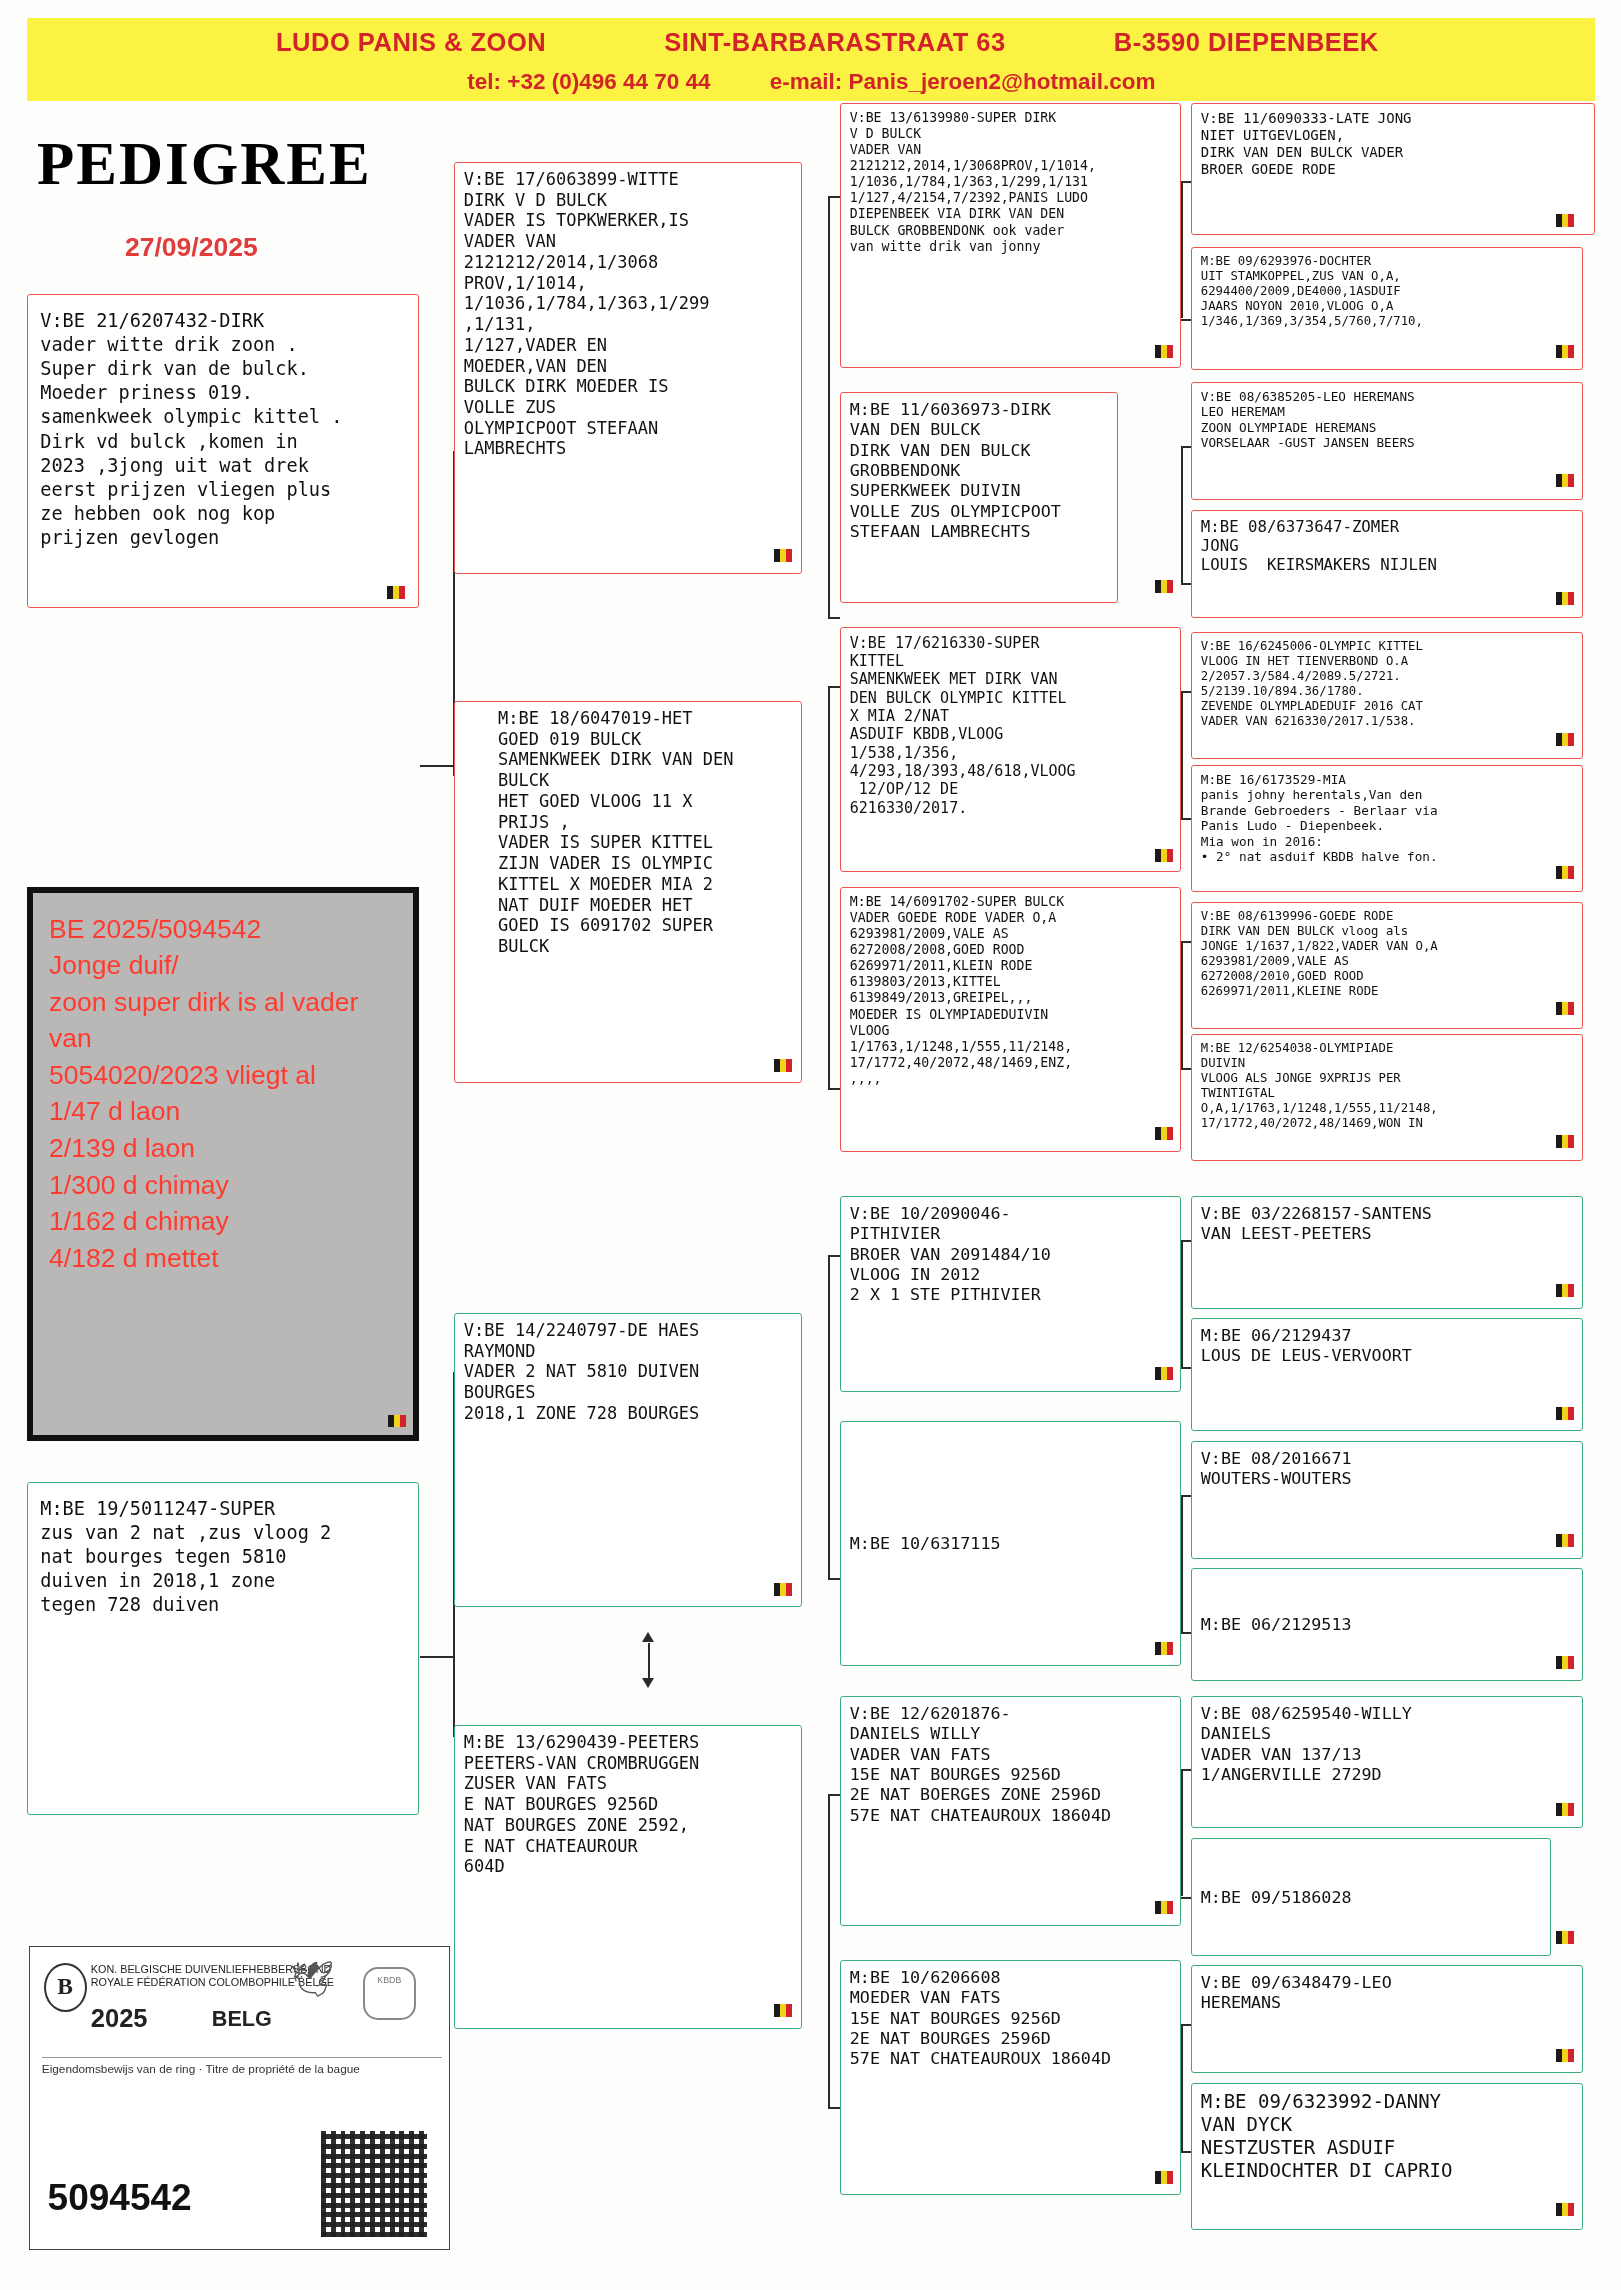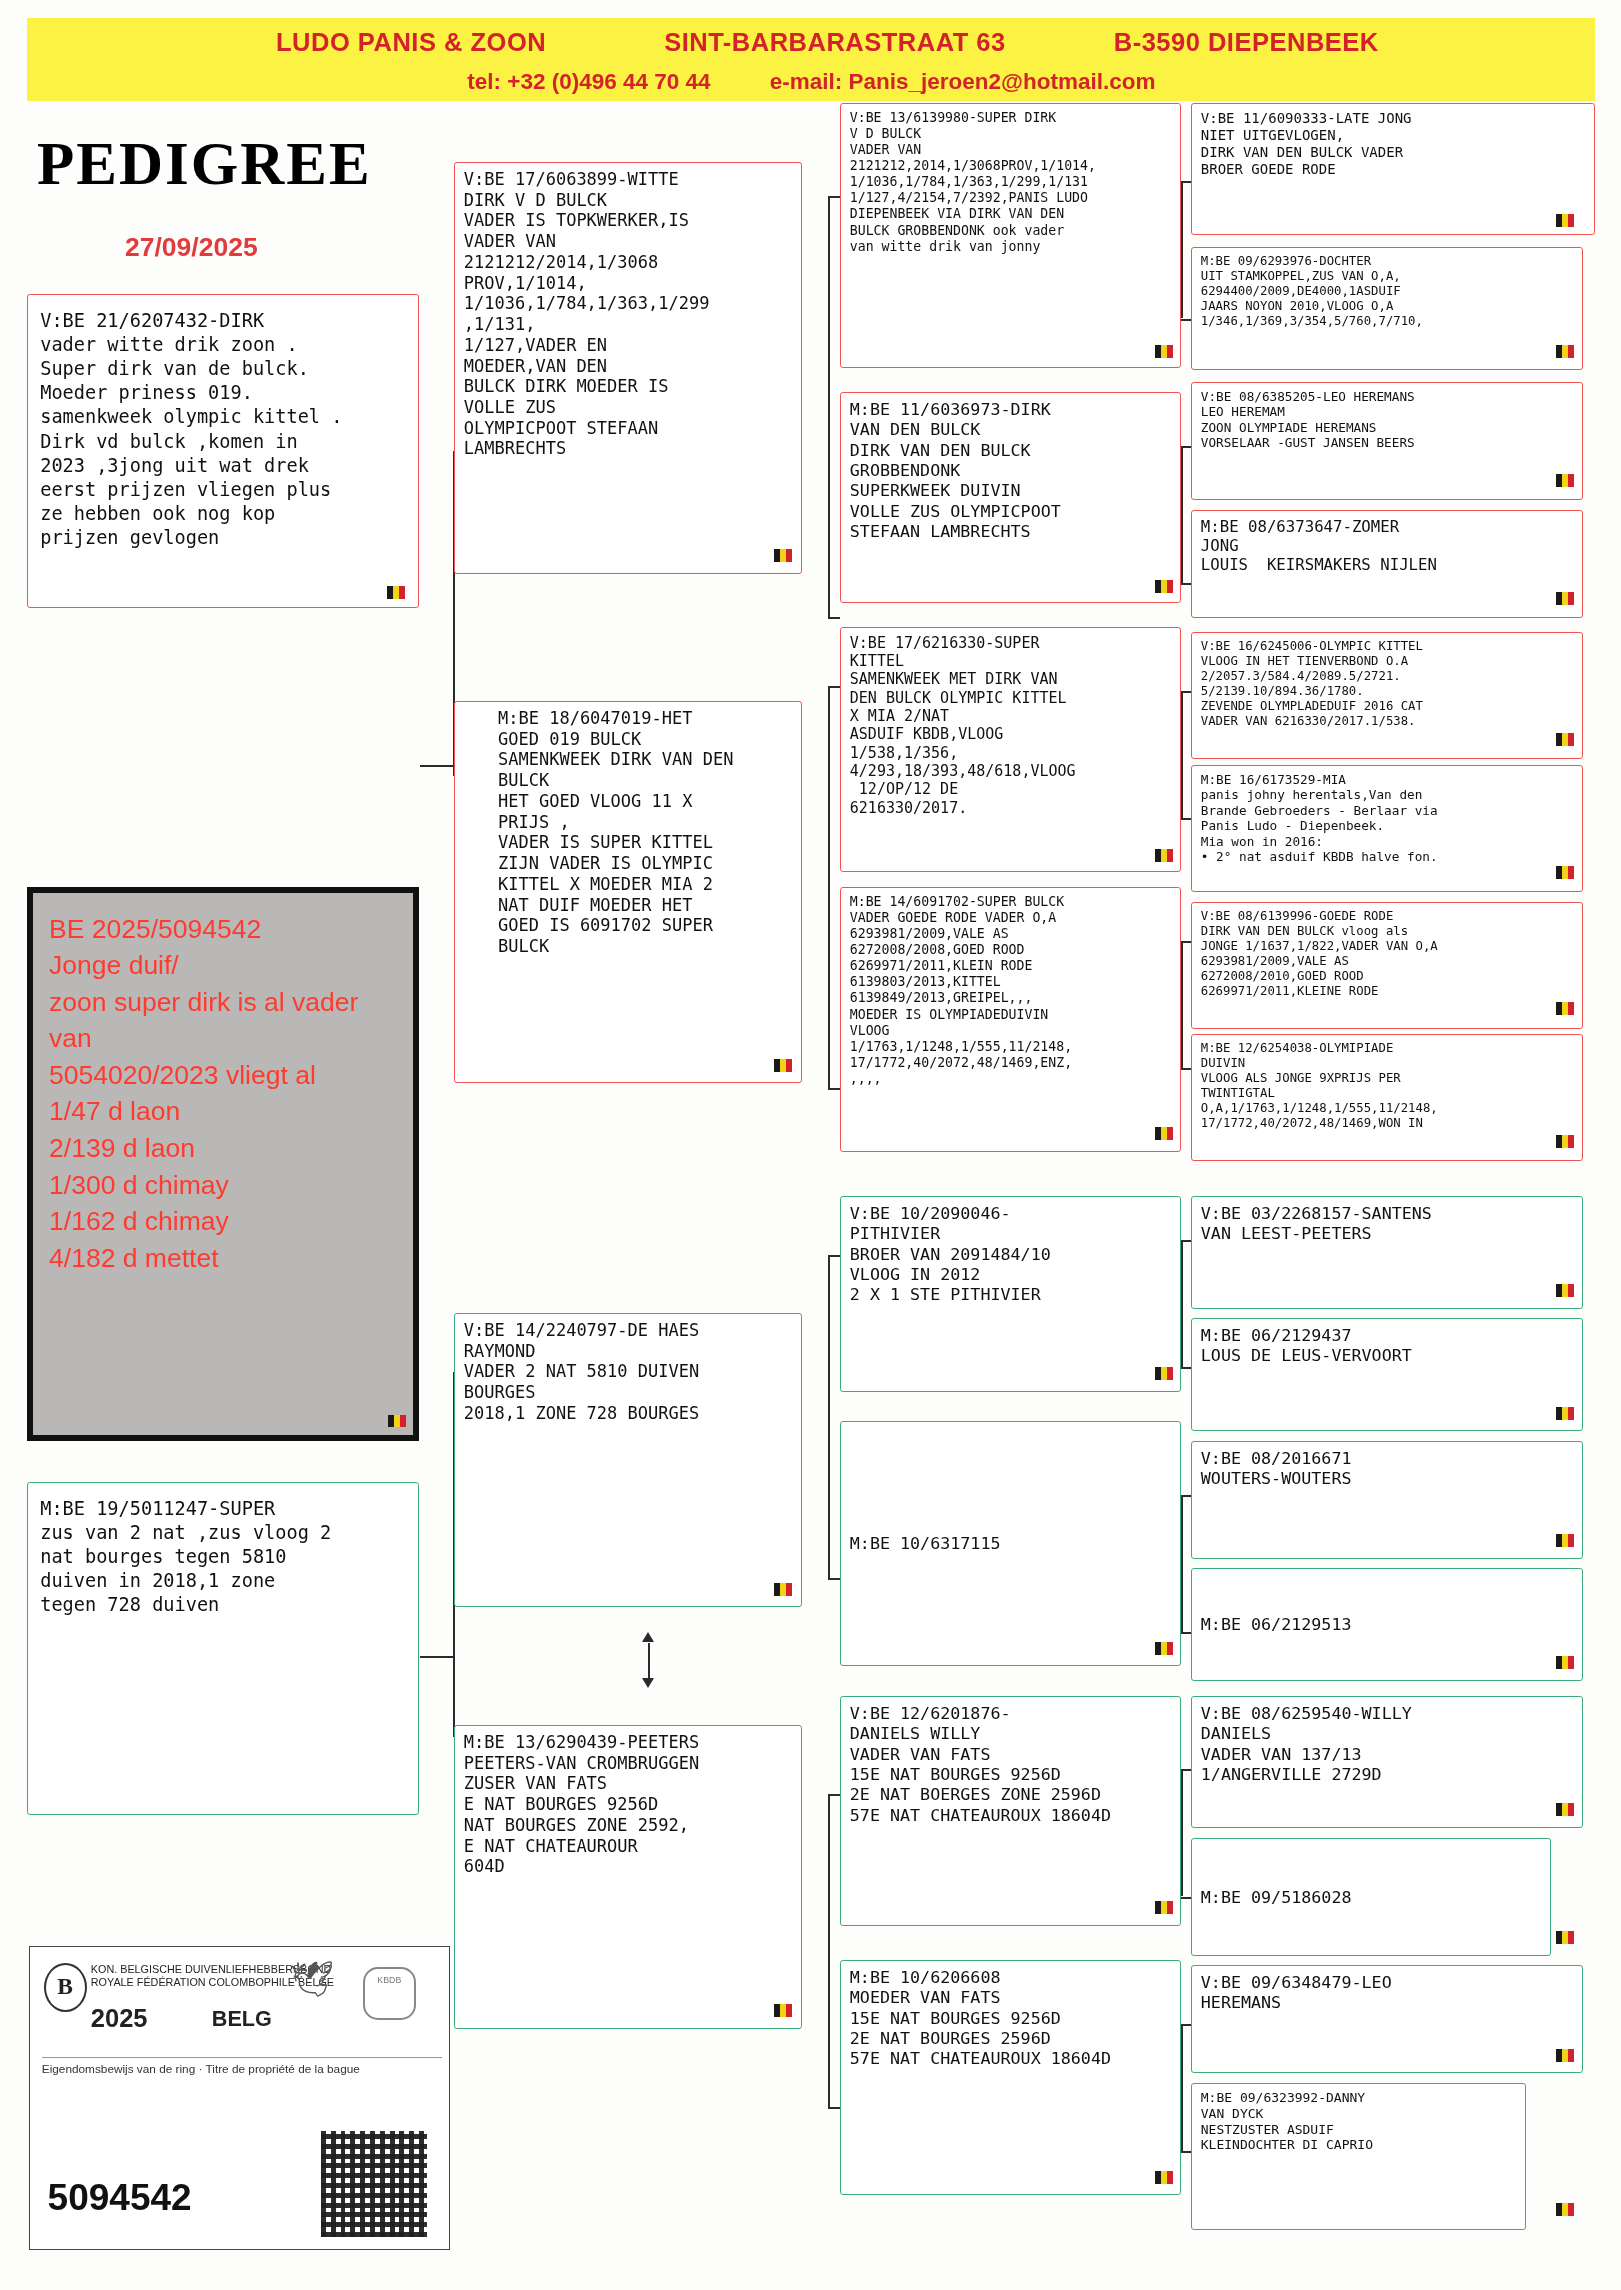--- a/index.html
+++ b/index.html
@@ -428,21 +428,21 @@
 1/127,4/2154,7/2392,PANIS LUDO
 DIEPENBEEK VIA DIRK VAN DEN
 BULCK GROBBENDONK ook vader
 van witte drik van jonny</div>
   <div class="flag" style="left:1155px; top:345px;">
       <i class="k"></i>
       <i class="y"></i>
       <i class="r"></i>
     </div>
 
-  <div class="box" style="left:840px; top:392px; width:341px; height:211px; font-size:16.7px;">M:BE 11/6036973-DIRK
+  <div class="box" style="left:840px; top:392px; width:278px; height:211px; font-size:16.7px;">M:BE 11/6036973-DIRK
 VAN DEN BULCK
 DIRK VAN DEN BULCK
 GROBBENDONK
 SUPERKWEEK DUIVIN
 VOLLE ZUS OLYMPICPOOT
 STEFAAN LAMBRECHTS</div>
   <div class="flag" style="left:1155px; top:580px;">
       <i class="k"></i>
       <i class="y"></i>
       <i class="r"></i>
@@ -660,21 +660,21 @@
     </div>
 
   <div class="box green" style="left:1191px; top:1965px; width:392px; height:108px; font-size:16.7px;">V:BE 09/6348479-LEO
 HEREMANS</div>
   <div class="flag" style="left:1556px; top:2049px;">
       <i class="k"></i>
       <i class="y"></i>
       <i class="r"></i>
     </div>
 
-  <div class="box green" style="left:1191px; top:2083px; width:335px; height:147px; font-size:13px;">M:BE 09/6323992-DANNY
+  <div class="box green" style="left:1191px; top:2083px; width:392px; height:147px; font-size:19px;">M:BE 09/6323992-DANNY
 VAN DYCK
 NESTZUSTER ASDUIF
 KLEINDOCHTER DI CAPRIO</div>
   <div class="flag" style="left:1556px; top:2203px;">
       <i class="k"></i>
       <i class="y"></i>
       <i class="r"></i>
     </div>
 
 </div>

